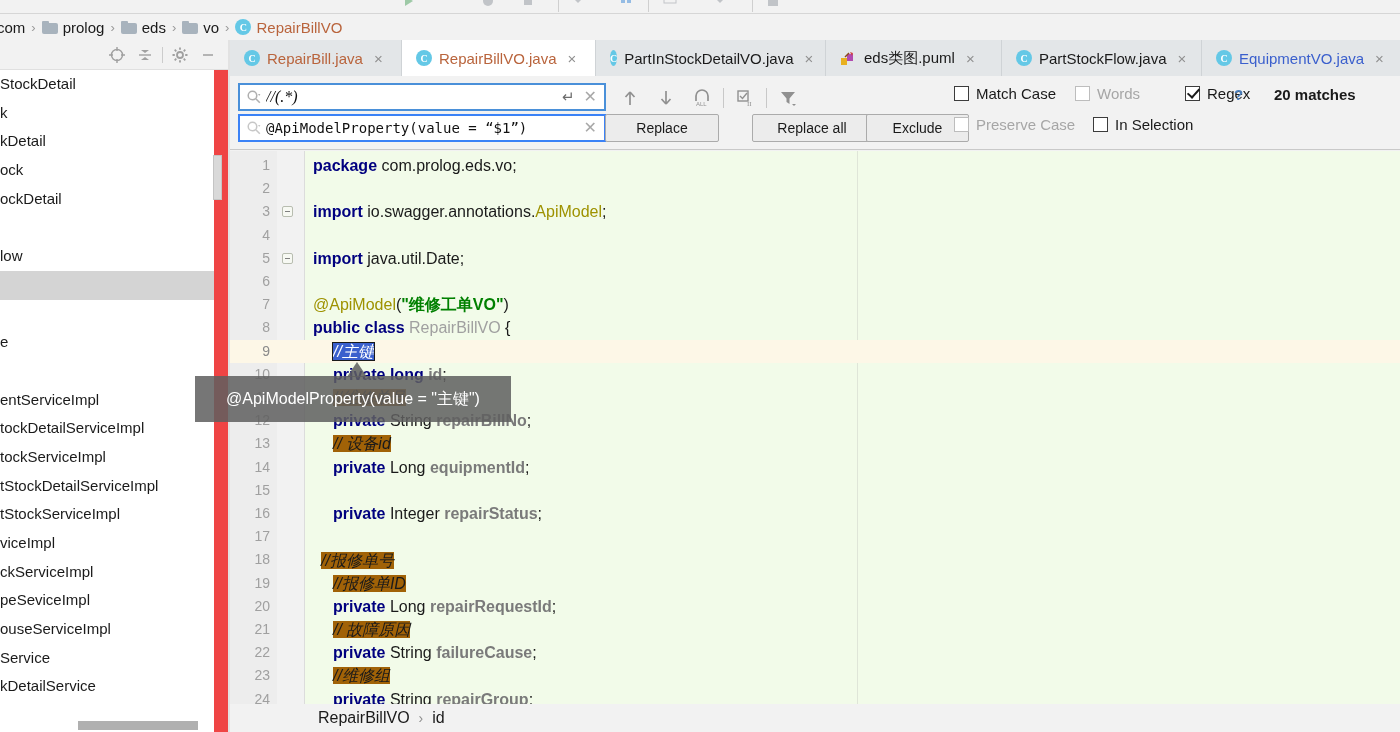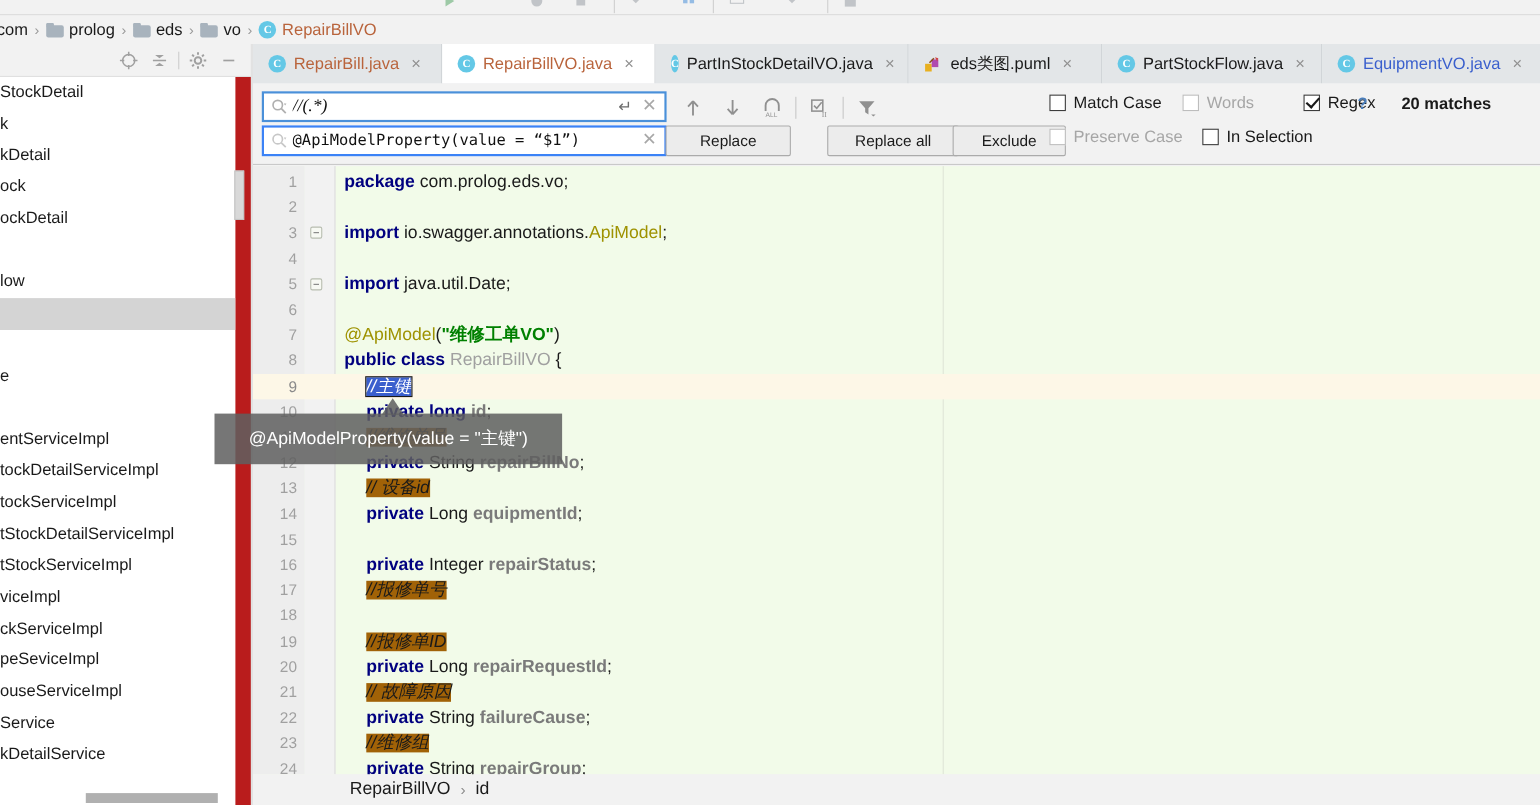--- a/index.html
+++ b/index.html
@@ -59,21 +59,21 @@
     background: #64c8e6; color: #fff; font-size: 10px; font-weight: bold;
     display: inline-flex; align-items: center; justify-content: center;
     font-family: "Liberation Serif", serif;
   }
   .crumb-cls { color: #b9643c; }
   .crumb-txt { color: #1a1a1a; }
 
   
   .left-panel {
     position: absolute; left: 0; top: 40px; width: 230px; height: 692px;
-    background: #b91c1c;
+    background: #ef4444;
     overflow: hidden;
   }
   .left-toolbar {
     position: absolute; left: 0; top: 0; width: 230px; height: 30px;
     background: #f2f2f2; border-bottom: 1px solid #e0e0e0;
     display: flex; align-items: center; justify-content: flex-end;
     padding-right: 8px; gap: 0px;
   }
   .lt-btn {
     width: 28px; height: 24px; display: flex; align-items: center; justify-content: center;
@@ -603,21 +603,21 @@
         </div>
         <div class="line" style="top: 327.8px;">
           <span class="ln">15</span>
         </div>
         <div class="line" style="top: 351px;">
           <span class="ln">16</span>
           <span class="code" style="left: 103px;"><span class="kw">private</span> <span class="type">Integer</span> <span class="fld">repairStatus</span><span class="pln">;</span></span>
         </div>
         <div class="line" style="top: 374.2px;">
           <span class="ln">17</span>
-          <span class="code" style="left: 103px;"><span class="hl">//报修单号</span></span>
+          <span class="code" style="left: 91px; margin-top: 24px;"><span class="hl">//报修单号</span></span>
         </div>
         <div class="line" style="top: 397.4px;">
           <span class="ln">18</span>
         </div>
         <div class="line" style="top: 420.6px;">
           <span class="ln">19</span>
           <span class="code" style="left: 103px;"><span class="hl">//报修单ID</span></span>
         </div>
         <div class="line" style="top: 443.8px;">
           <span class="ln">20</span>

